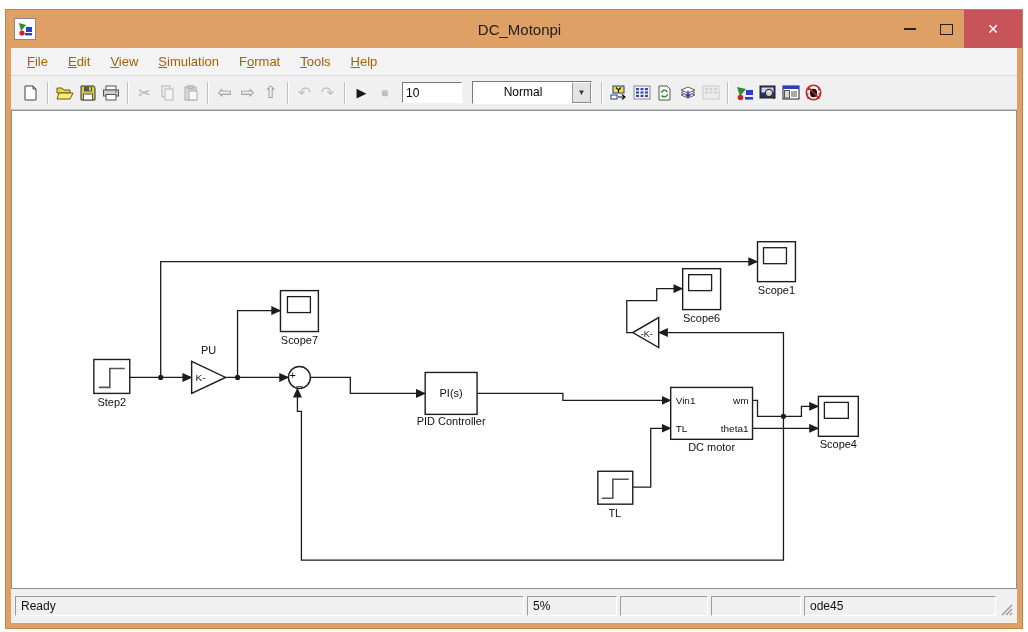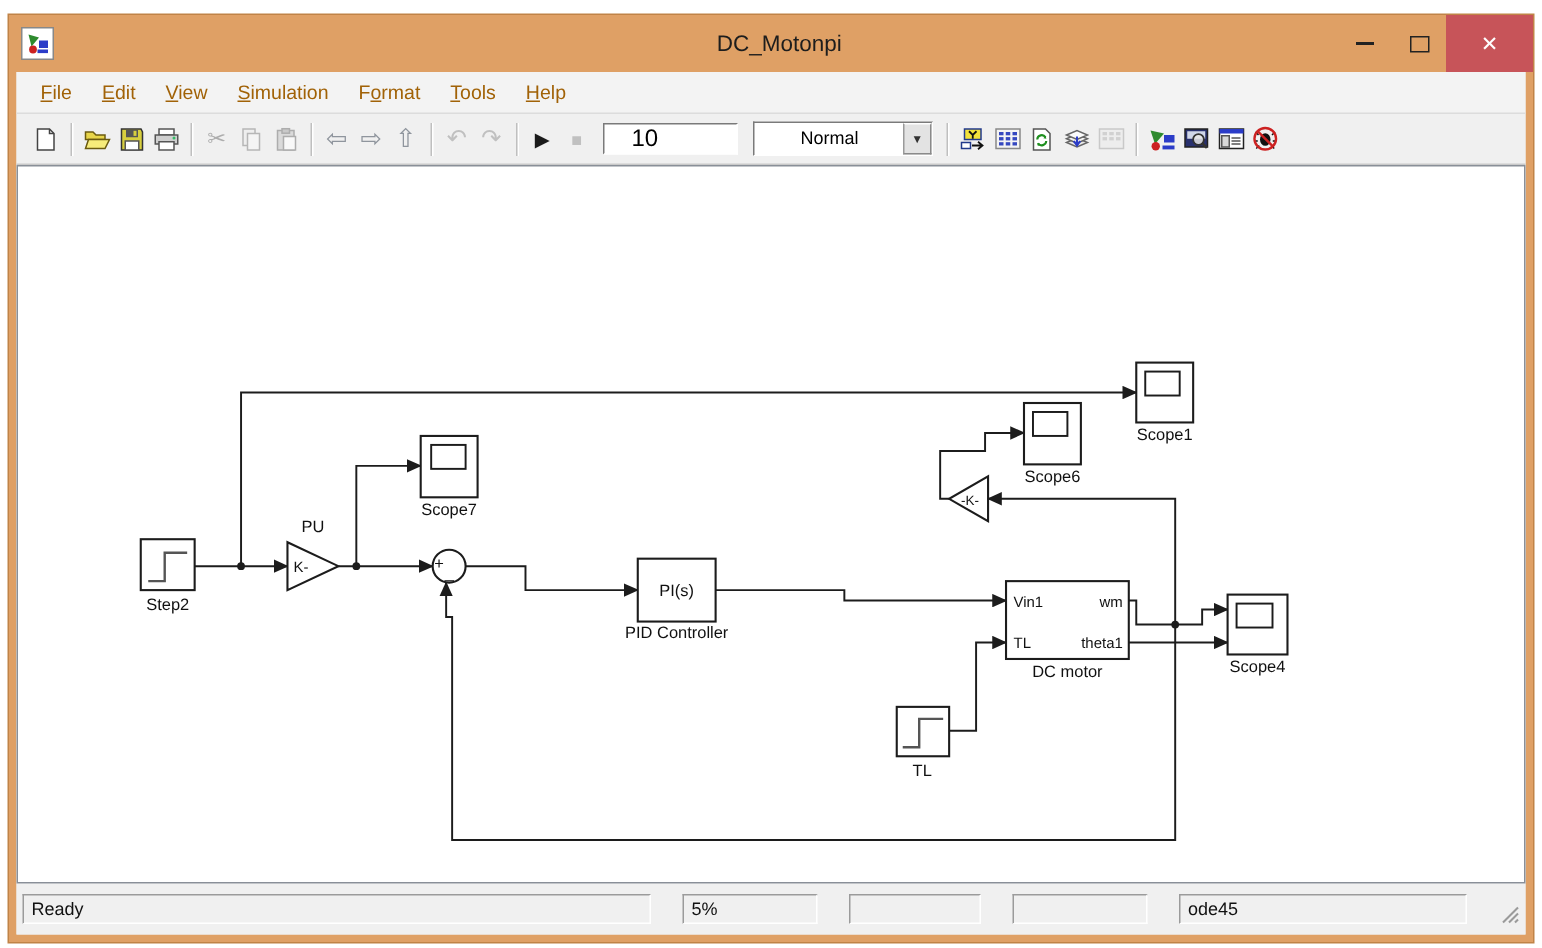--- a/index.html
+++ b/index.html
@@ -19,29 +19,29 @@
   .chrome{flex:1 1 auto;margin:0 5px 5px 5px;background:#f0f0f0;display:flex;flex-direction:column;min-height:0;}
   .menubar{height:27px;display:flex;align-items:center;padding-left:6px;background:#f3f3f3;border-bottom:1px solid #dcdcdc;flex:0 0 auto;}
   .menu-item{padding:4px 10px;font-size:13px;color:#a16207;}
   .menu-item u{text-decoration:underline;}
   .toolbar{height:33px;display:flex;align-items:center;padding-left:8px;background:#f0f0f0;border-bottom:1px solid #c9c9c9;flex:0 0 auto;}
   .tb-btn{width:23px;height:24px;display:flex;align-items:center;justify-content:center;flex:0 0 auto;}
   .tb-sep{width:1px;height:22px;background:#bfbfbf;margin:0 5px;flex:0 0 auto;box-shadow:1px 0 0 #ffffff;}
   .tb-glyph{font-size:15px;line-height:1;}
   .disabled{opacity:.55;filter:grayscale(1);}
   .sim-time{width:52px;height:19px;margin-left:6px;border:1px solid #7a7a7a;border-color:#7a7a7a #fff #fff #7a7a7a;
-            background:#fff;font-size:16px;font-family:"Liberation Sans",sans-serif;padding:0 18px;}
+            background:#fff;font-size:12px;font-family:"Liberation Sans",sans-serif;padding:0 3px;}
   .combo{display:flex;margin-left:10px;width:118px;height:21px;border:1px solid #7a7a7a;border-color:#7a7a7a #fff #fff #7a7a7a;background:#fff;align-items:stretch;}
   .combo-text{flex:1;font-size:12px;padding:3px 4px 0 5px;color:#000;text-align:center;}
   .combo-btn{width:17px;background:#e3e3e3;border-left:1px solid #9a9a9a;display:flex;align-items:center;justify-content:center;font-size:8px;color:#333;
              border-top:1px solid #fff;border-right:1px solid #8a8a8a;border-bottom:1px solid #8a8a8a;}
   .canvas{flex:1 1 auto;background:#ffffff;border:1px solid #898f98;margin:0;position:relative;min-height:0;}
   .canvas svg{position:absolute;inset:0;}
   
-  .statusbar{height:28px;display:flex;align-items:center;background:#f0f0f0;padding:3px 4px 3px 4px;gap:21px;flex:0 0 auto;}
+  .statusbar{height:28px;display:flex;align-items:center;background:#f0f0f0;padding:3px 4px 3px 4px;gap:3px;flex:0 0 auto;}
   .sb-panel{height:20px;border:1px solid;border-color:#9b9b9b #ffffff #ffffff #9b9b9b;background:#f0f0f0;
             font-size:12px;color:#111;display:flex;align-items:center;padding:0 5px;box-sizing:border-box;}
   .sb-ready{flex:1 1 auto;}
   .sb-zoom{width:90px;}
   .sb-f2{width:88px;}
   .sb-f3{width:90px;}
   .sb-solver{width:192px;}
   .sb-grip{width:14px;height:20px;display:flex;align-items:flex-end;justify-content:flex-end;}
   
   text{font-family:"Liberation Sans",sans-serif;fill:#111;}

